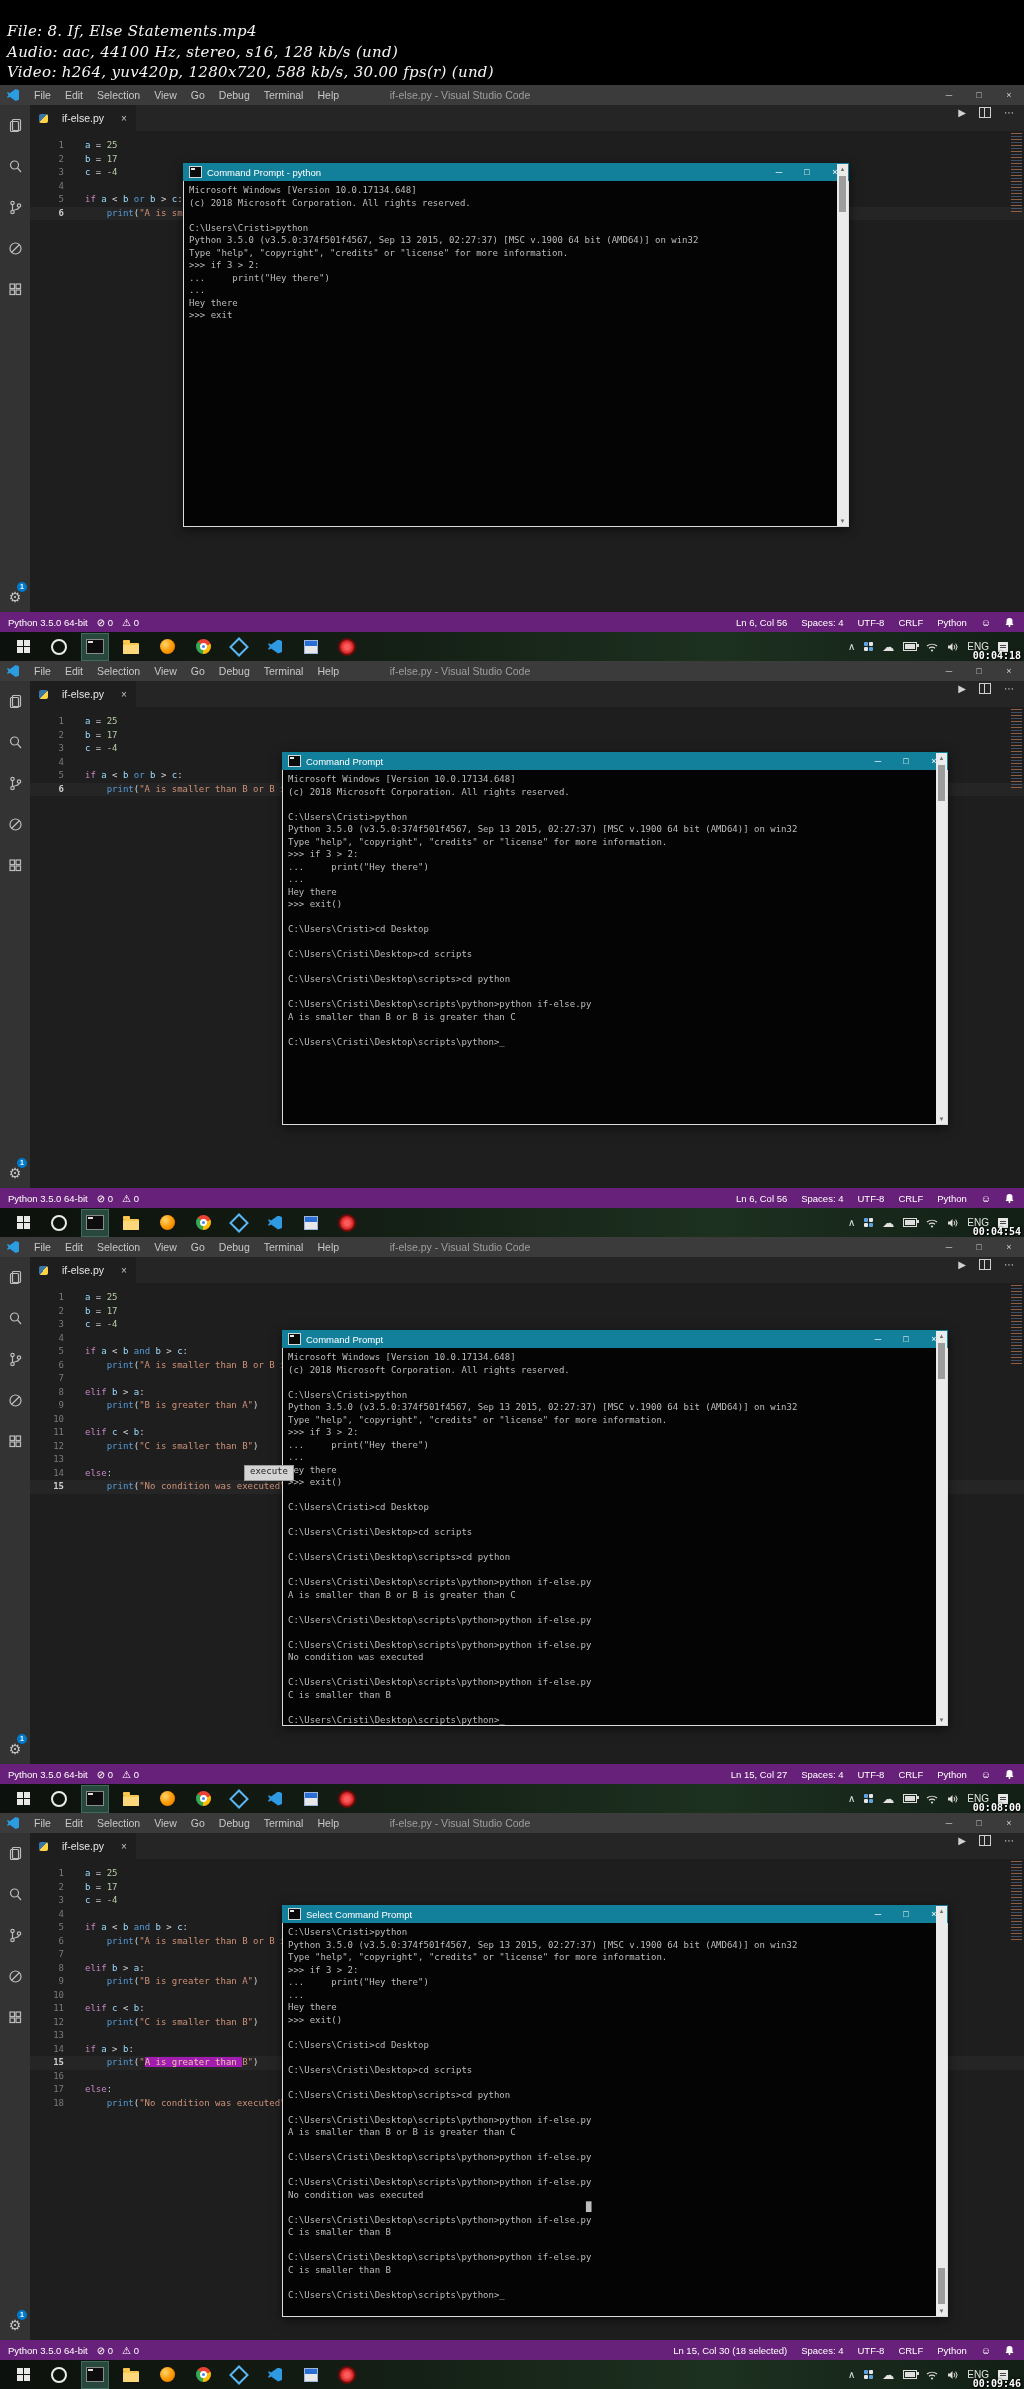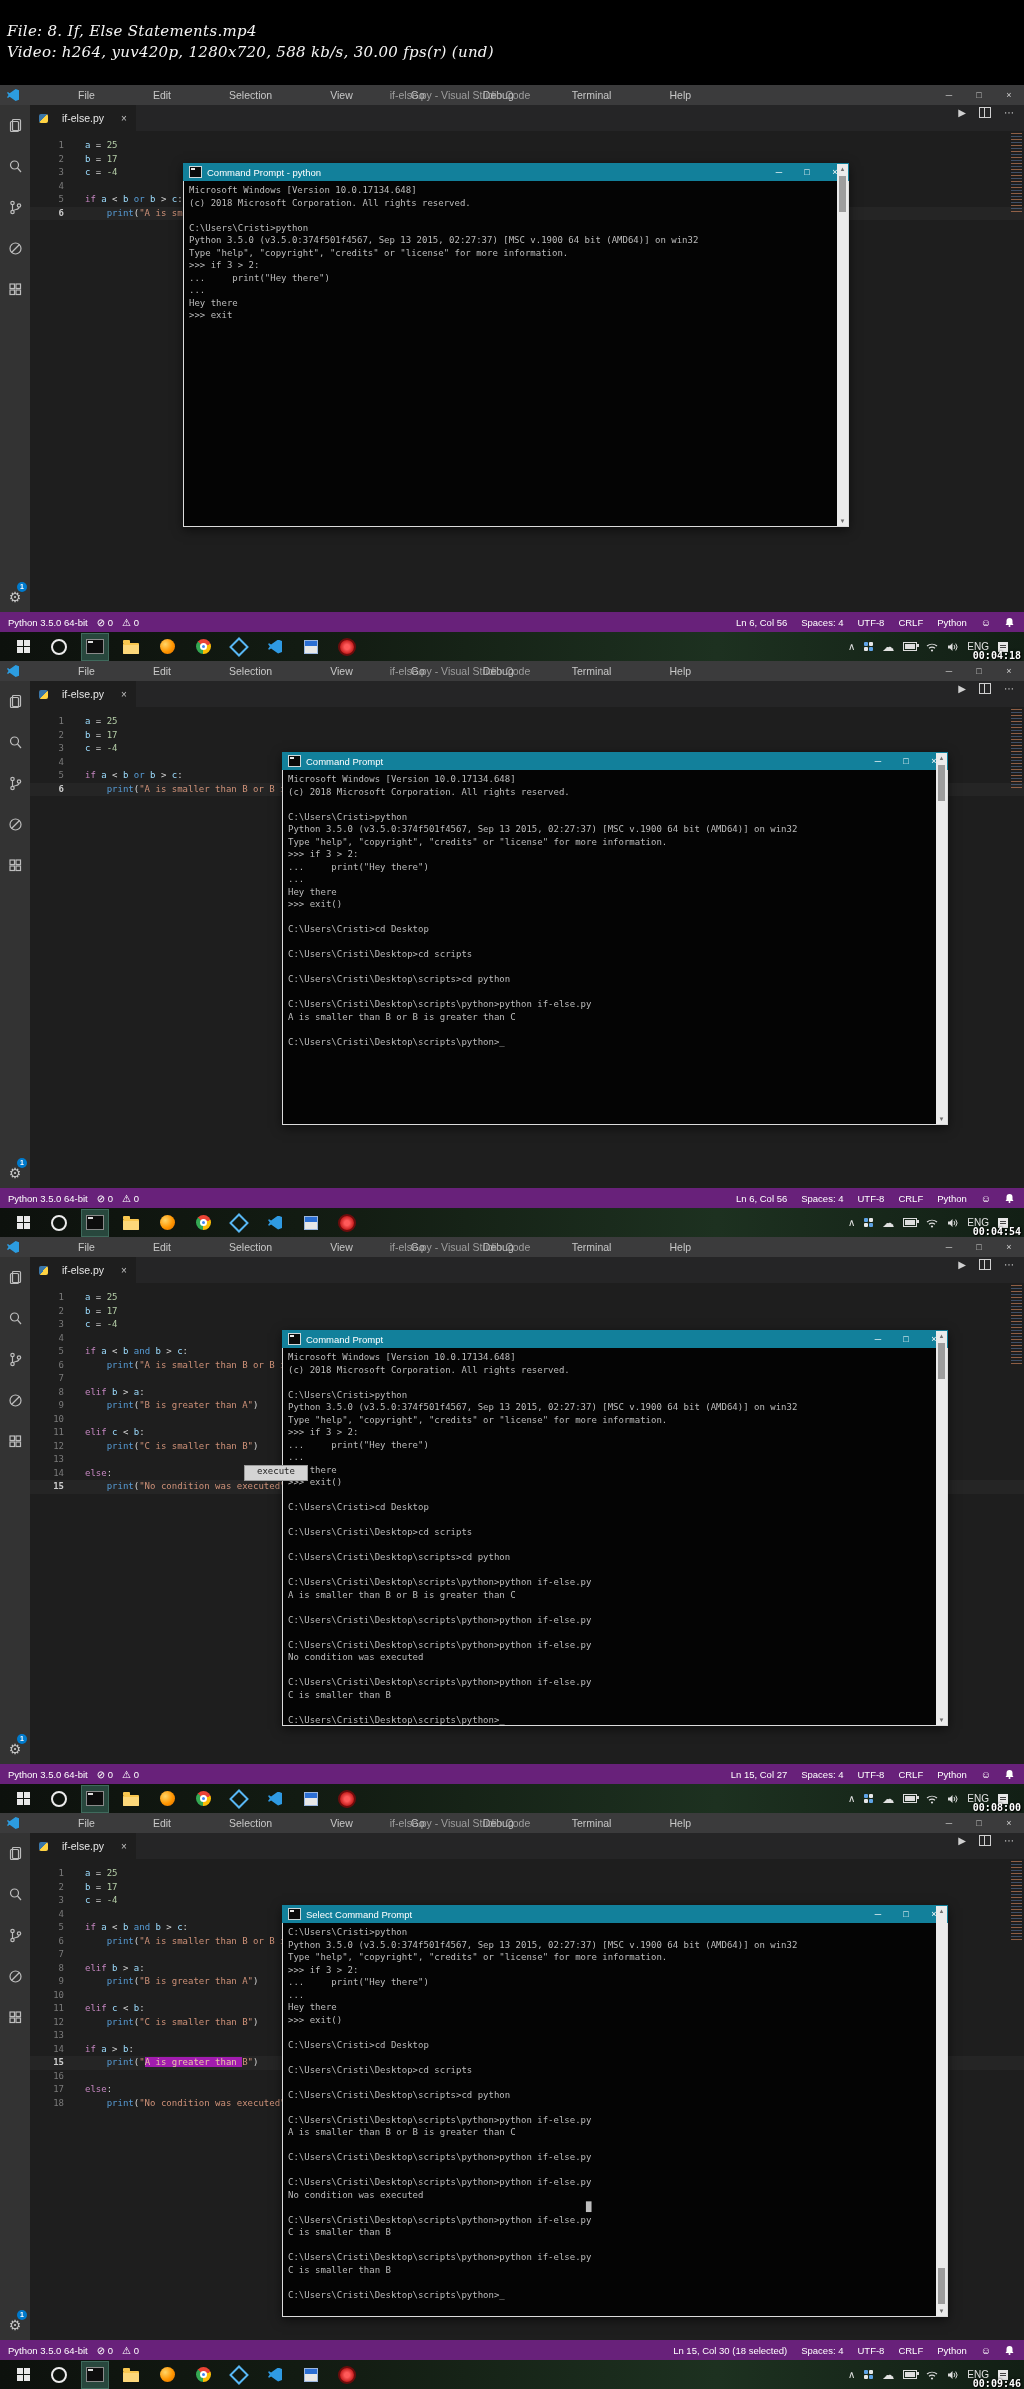--- a/index.html
+++ b/index.html
@@ -7,21 +7,21 @@
   
   .header{height:85px;box-sizing:border-box;padding:21px 0 0 7px;background:#000;}
   .hline{font:italic 15px "DejaVu Serif",serif;color:#f5f5f5;line-height:20.5px;letter-spacing:.3px;white-space:pre;}
   
   .frame{position:relative;width:1024px;height:576px;background:#1e1e1e;overflow:hidden;}
   
   .titlebar{position:absolute;top:0;left:0;right:0;height:20px;background:#3b3b3c;display:flex;align-items:center;z-index:6;}
   .vsc-logo{flex:none;width:12px;height:12px;margin:0 8px 0 7px;background:#2c9ce0;
     clip-path:polygon(72% 0,100% 10%,100% 90%,72% 100%,22% 64%,8% 74%,0 68%,13% 50%,0 32%,8% 26%,22% 36%);}
   .menus{display:flex;}
-  .menu-item{color:#c8c8c8;font-size:10.5px;padding:0 7px;margin-left:44px;}
+  .menu-item{color:#c8c8c8;font-size:10.5px;padding:0 7px;}
   .wtitle{position:absolute;left:290px;width:340px;text-align:center;color:#9f9f9f;font-size:10.5px;}
   .wctrl{position:absolute;right:0;top:0;height:20px;display:flex;}
   .wc{width:30px;text-align:center;color:#cfcfcf;font-size:9px;line-height:20px;}
   
   .tabbar{position:absolute;top:20px;left:30px;right:0;height:26px;background:#252526;display:flex;z-index:5;}
   .tab{height:26px;background:#1e1e1e;display:flex;align-items:center;padding:0 9px;gap:14px;}
   .pyico{width:9px;height:9px;border-radius:2px;background:linear-gradient(135deg,#3a76a8 50%,#ffd343 50%);}
   .tab-label{color:#e6e6e6;font-size:10.5px;}
   .tab-x{color:#c0c0c0;font-size:10px;margin-left:3px;}
   .tab-actions{position:absolute;right:10px;top:22px;display:flex;align-items:center;gap:13px;z-index:5;}
@@ -40,21 +40,21 @@
   .crow{display:flex;height:13.5px;line-height:13.5px;font-family:"DejaVu Sans Mono",monospace;font-size:9px;white-space:pre;}
   .crow.active{background:rgba(255,255,255,.03);}
   .gut{width:34px;text-align:right;color:#7a7a7a;flex:none;}
   .gut.gactive{color:#cdcdcd;font-weight:bold;}
   .ltxt{padding-left:21px;}
   .tok-k{color:#c586c0;} .tok-b{color:#569cd6;} .tok-v{color:#9cdcfe;}
   .tok-n{color:#b5cea8;} .tok-s{color:#ce9178;} .tok-o{color:#d4d4d4;}
   .tok-ssel{color:#e8c8a8;background:#a21caf;}
   .minimap{position:absolute;top:48px;right:2px;width:11px;height:80px;opacity:.75;
     background:repeating-linear-gradient(180deg,rgba(205,130,90,.85) 0 1px,transparent 1px 3px,rgba(120,160,220,.5) 3px 4px,transparent 4px 6px);}
-  .suggest{position:absolute;left:244px;top:228px;height:14px;line-height:14px;padding:0 12px;background:#d4d4d4;color:#222;
+  .suggest{position:absolute;left:244px;top:228px;height:14px;line-height:14px;padding:0 5px;background:#d4d4d4;color:#222;
     font:9px "DejaVu Sans Mono",monospace;border:1px solid #9b9b9b;z-index:30;}
   
   .cmdwin{position:absolute;width:666px;z-index:20;box-shadow:0 3px 10px rgba(0,0,0,.55);}
   .f0 .cmdwin{left:183px;top:78px;height:364px;}
   .f1 .cmdwin{left:282px;top:91px;height:373px;}
   .f2 .cmdwin{left:282px;top:93px;height:396px;}
   .f3 .cmdwin{left:282px;top:92px;height:412px;}
   .cmd-tb{height:18px;background:#12809b;display:flex;align-items:center;color:#fff;}
   .cmd-ico{flex:none;width:11px;height:10px;margin:0 5px 0 6px;background:#0a0a0a;border:1px solid #cfd8da;position:relative;}
   .cmd-ico::before{content:"";position:absolute;top:1px;left:1px;width:4px;height:2px;background:#e8e8e8;}
@@ -111,20 +111,21 @@
   .notes{width:10px;height:10px;background:#e8e8e8;position:relative;}
   .notes::before{content:"";position:absolute;left:2px;right:2px;top:3px;height:1px;background:#444;box-shadow:0 2px 0 #444;}
   .timestamp{position:absolute;right:3px;bottom:0;font:bold 10px "DejaVu Sans Mono",monospace;color:#fff;
     text-shadow:1px 1px 1px #000,0 0 3px #000;z-index:30;}
 </style>
 </head>
 <body>
 
 <div class="header">
   <div class="hline">File: 8. If, Else Statements.mp4</div>
+  <div class="hline">Audio: aac, 44100 Hz, stereo, s16, 128 kb/s (und)</div>
   <div class="hline">Video: h264, yuv420p, 1280x720, 588 kb/s, 30.00 fps(r) (und)</div>
 </div>
 
 <div id="frames">
 <div class="frame f0">
 
   <div class="titlebar">
     <span class="vsc-logo"></span>
     <span class="menus">
           <span class="menu-item">File</span>

